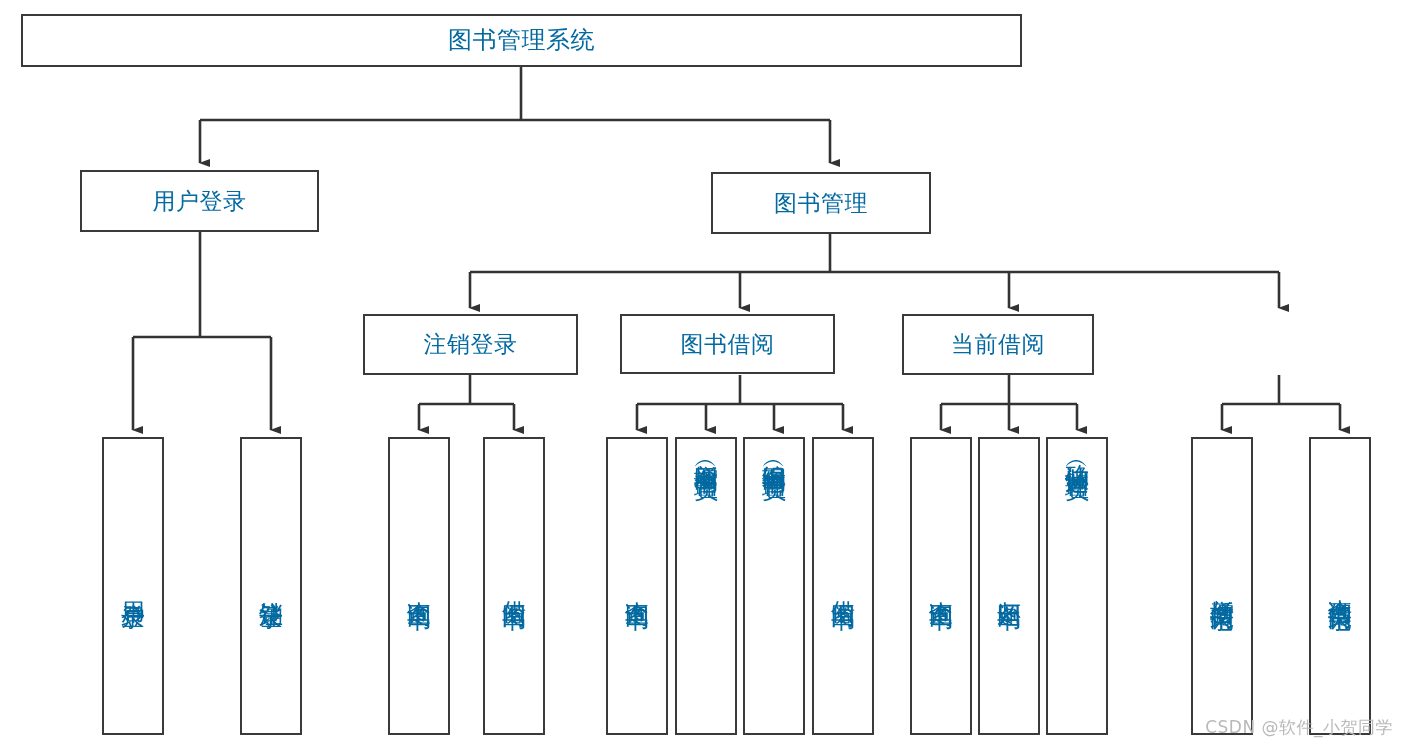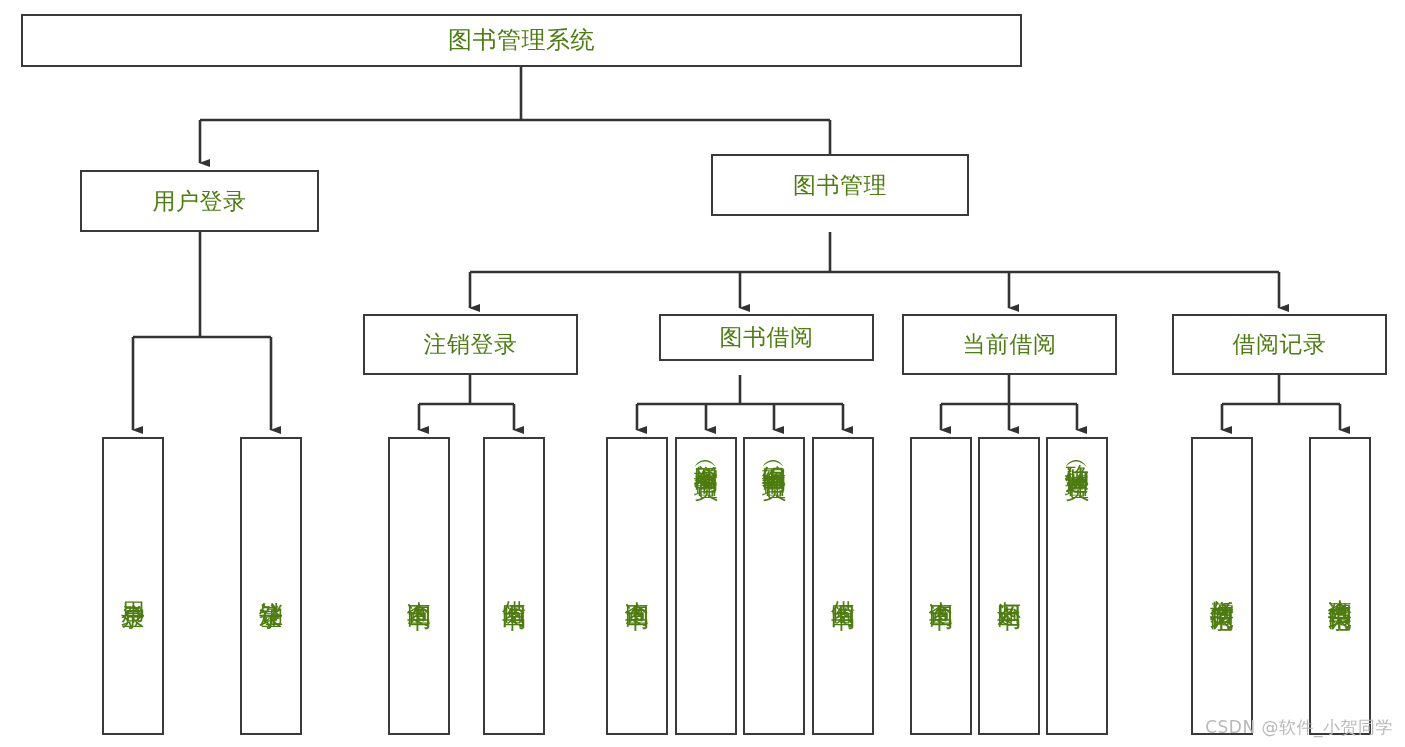--- a/index.html
+++ b/index.html
@@ -31,21 +31,21 @@
     position: absolute;
     box-sizing: border-box;
     background: #ffffff;
     border: 2.2px solid #3a3a3a;
     display: flex;
     align-items: center;
     justify-content: center;
     z-index: 2;
   }
   .node-label {
-    color: #4d7c0f;
+    color: #0369a1;
     line-height: 1.08;
     text-align: center;
     letter-spacing: 0.5px;
     white-space: nowrap;
   }
   
   .node.horiz .node-label {
     font-size: 23px;
   }
   .node.root .node-label {
@@ -139,39 +139,36 @@
   </svg>
 
   <div class="node horiz root" style="left:21px; top:14px; width:1001px; height:53px;">
     <span class="node-label">图书管理系统</span>
   </div>
 
   <div class="node horiz" style="left:80px; top:170px; width:239px; height:62px;">
     <span class="node-label">用户登录</span>
   </div>
 
-  <div class="node horiz" style="left:711px; top:154px; width:258px; height:62px;">
+  <div class="node horiz" style="left:711px; top:172px; width:220px; height:62px;">
     <span class="node-label">图书管理</span>
   </div>
 
   <div class="node horiz" style="left:363px; top:314px; width:215px; height:61px;">
     <span class="node-label">注销登录</span>
   </div>
 
-  <div class="node horiz" style="left:659px; top:314px; width:215px; height:47px;">
+  <div class="node horiz" style="left:620px; top:314px; width:215px; height:60px;">
     <span class="node-label">图书借阅</span>
   </div>
 
-  <div class="node horiz" style="left:902px; top:314px; width:215px; height:61px;">
+  <div class="node horiz" style="left:902px; top:314px; width:192px; height:61px;">
     <span class="node-label">当前借阅</span>
   </div>
 
-  <div class="node horiz" style="left:1172px; top:314px; width:215px; height:61px;">
-    <span class="node-label">借阅记录</span>
-  </div>
 
   <div class="node vert centered" style="left:102px; top:437px; width:62px; height:298px;">
     <span class="node-label">用户登录</span>
   </div>
 
   <div class="node vert centered" style="left:240px; top:437px; width:62px; height:298px;">
     <span class="node-label">注销登录</span>
   </div>
 
   <div class="node vert centered" style="left:388px; top:437px; width:62px; height:298px;">

